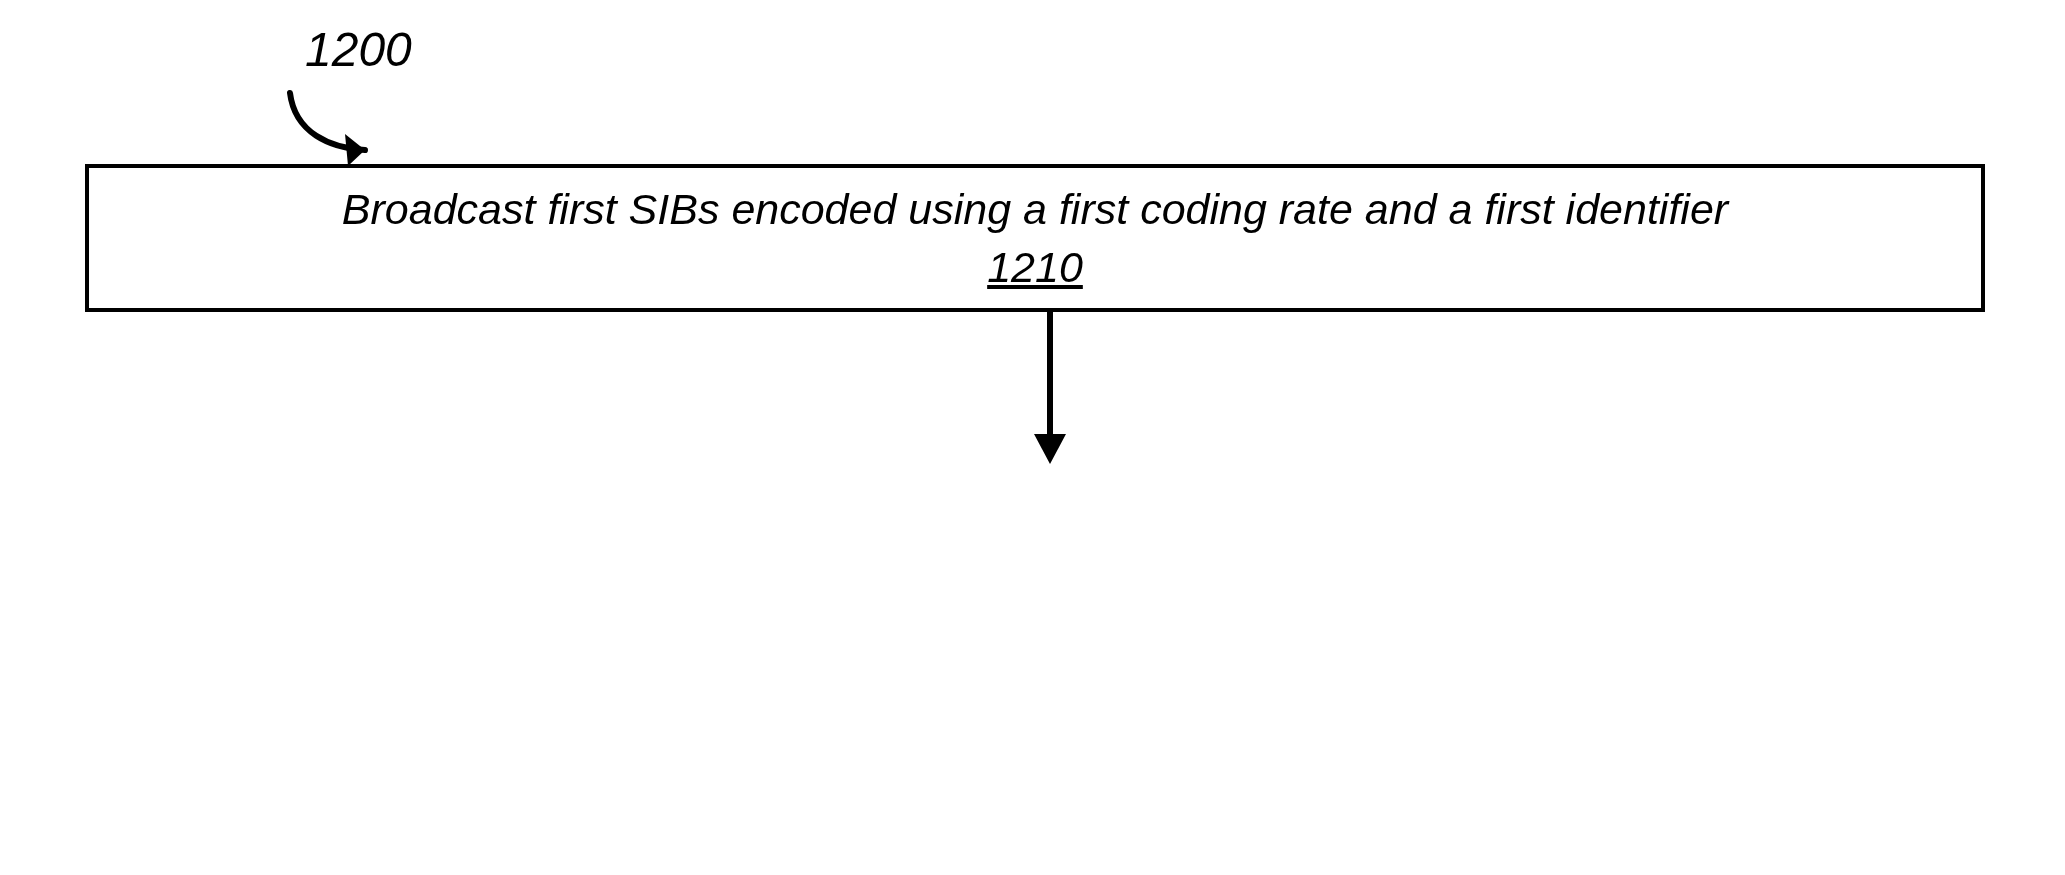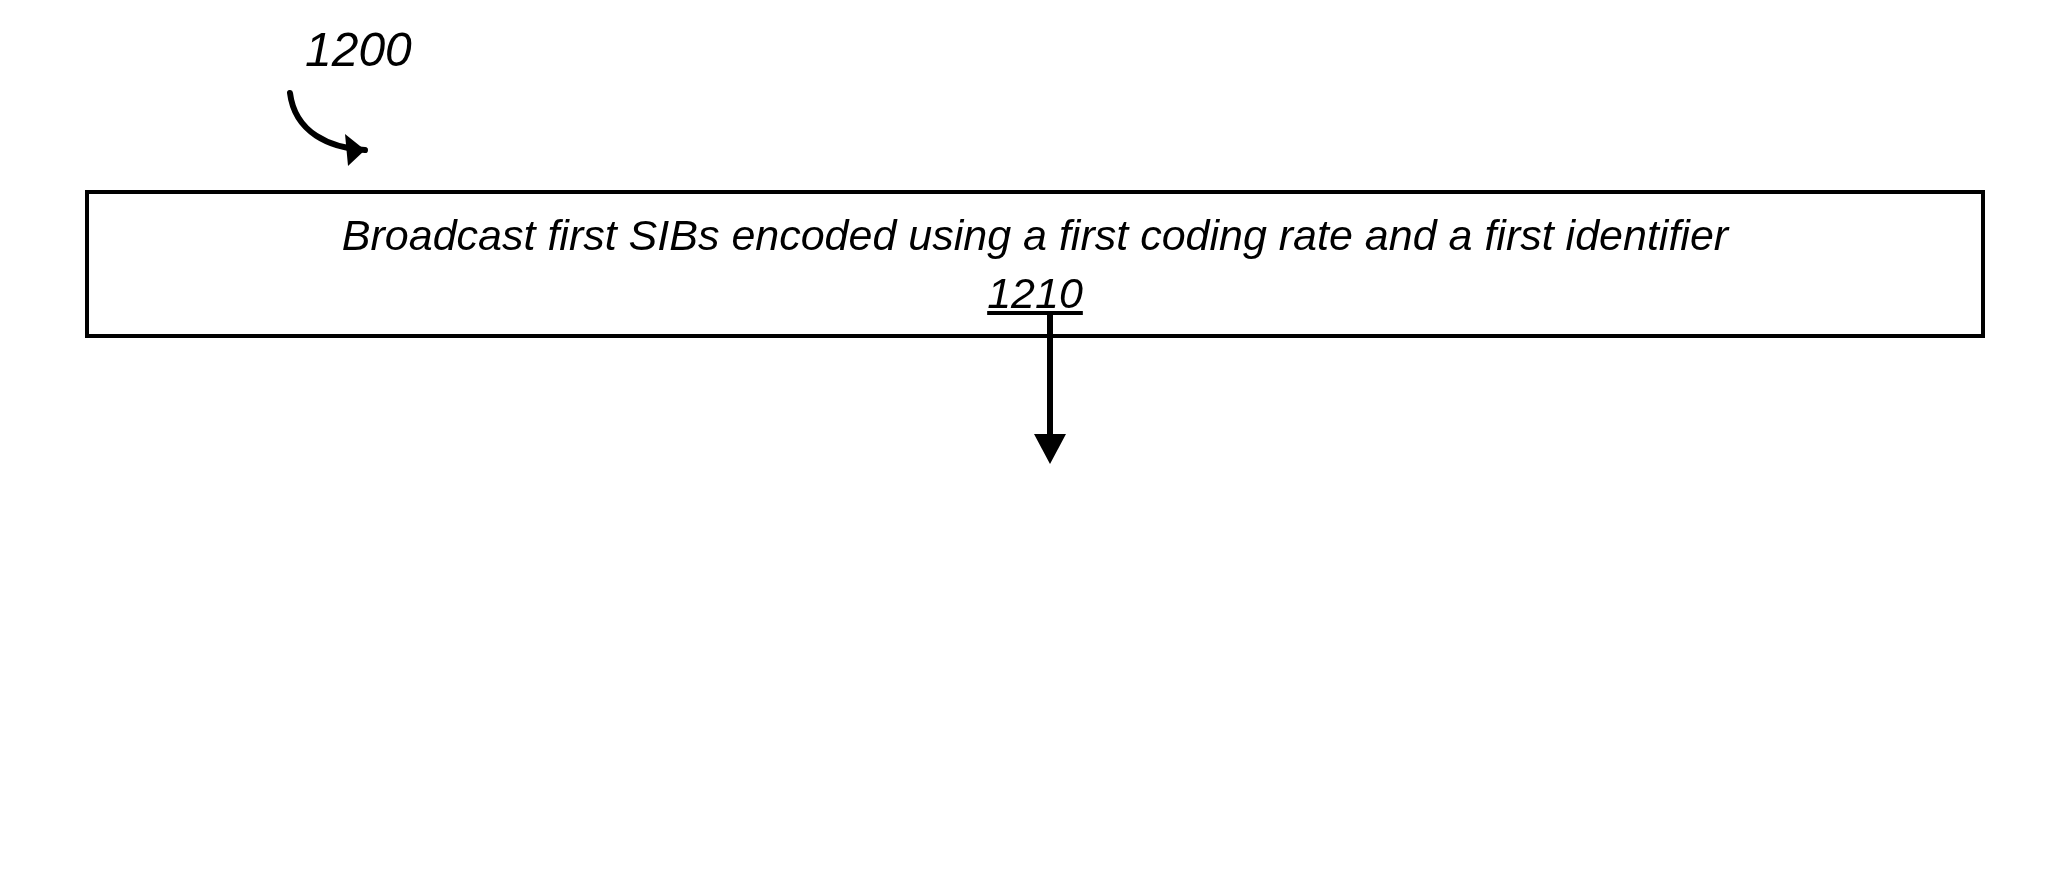--- a/index.html
+++ b/index.html
@@ -49,21 +49,20 @@
   .box .step-num {
     text-decoration: underline;
     font-style: italic;
     margin-top: 6px;
   }
   #box1 {
     left: 85px;
     top: 164px;
     width: 1900px;
     height: 148px;
-    margin-top: 26px;
   }
   #box2 {
     left: 85px;
     top: 464px;
     width: 1900px;
     height: 272px;
   }
   .connector {
     position: absolute;
     left: 1020px;

